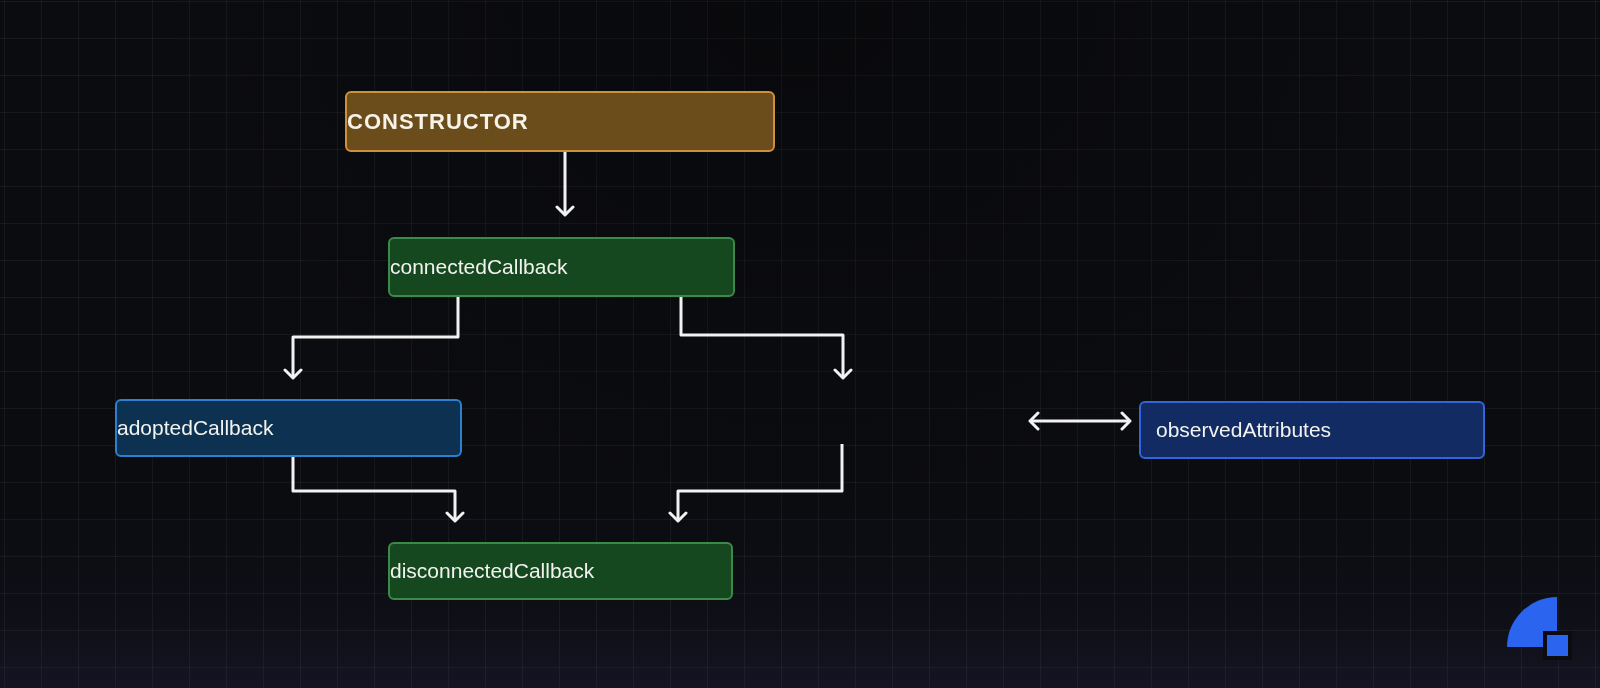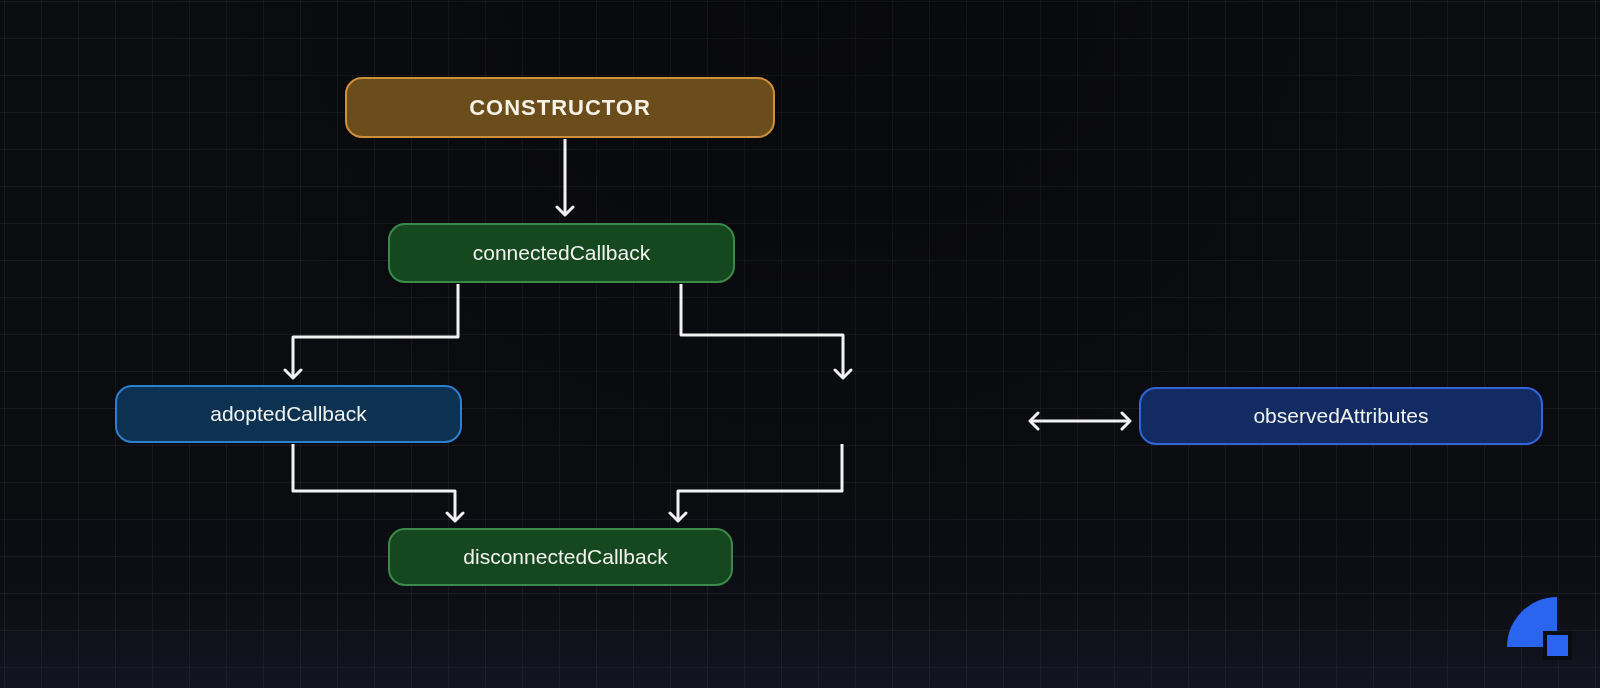--- a/index.html
+++ b/index.html
@@ -26,51 +26,52 @@
     pointer-events: none;
     background:
       linear-gradient(to top, rgba(86,74,160,0.13) 0%, rgba(86,74,160,0.05) 10%, rgba(0,0,0,0) 26%),
       radial-gradient(ellipse at 50% 0%, rgba(0,0,0,0.25), rgba(0,0,0,0) 60%);
   }
   .node {
     position: absolute;
     box-sizing: border-box;
     display: flex;
     align-items: center;
-    justify-content: center;
-    border-radius: 17px;
+    justify-content: flex-start;
+    border-radius: 6px;
     border: 2px solid;
     color: #f2f2ee;
     font-size: 21px;
     white-space: nowrap;
+    margin-top: 14px;
   }
   #n-constructor {
     left: 345px; top: 77px; width: 430px; height: 61px;
     background: #6b4d1c; border-color: #d08f3b;
     color: #f7f3e8; font-weight: bold; font-size: 22px; letter-spacing: 1px;
   }
   #n-connected {
     left: 388px; top: 223px; width: 347px; height: 60px;
     background: #15481f; border-color: #3c8a49;
   }
   #n-adopted {
     left: 115px; top: 385px; width: 347px; height: 58px;
     background: #0d3251; border-color: #2d7fd0;
   }
   #n-attribute {
     left: 653px; top: 385px; width: 368px; height: 58px;
     background: #0d3251; border-color: #2d7fd0;
   }
   #n-observed {
-    left: 1139px; top: 387px; width: 404px; height: 58px;
-    background: #122c63; border-color: #3364da;
+    left: 1139px; top: 387px; width: 346px; height: 58px;
+    background: #122c63; border-color: #3364da; padding-left: 15px;
   }
   #n-disconnected {
     left: 388px; top: 528px; width: 345px; height: 58px;
-    background: #15481f; border-color: #3c8a49; padding-left: 10px;
+    background: #15481f; border-color: #3c8a49;
   }
   svg.arrows {
     position: absolute;
     left: 0; top: 0;
     pointer-events: none;
   }
   svg.arrows path.edge {
     fill: none;
     stroke: #f2f2f2;
     stroke-width: 3;

